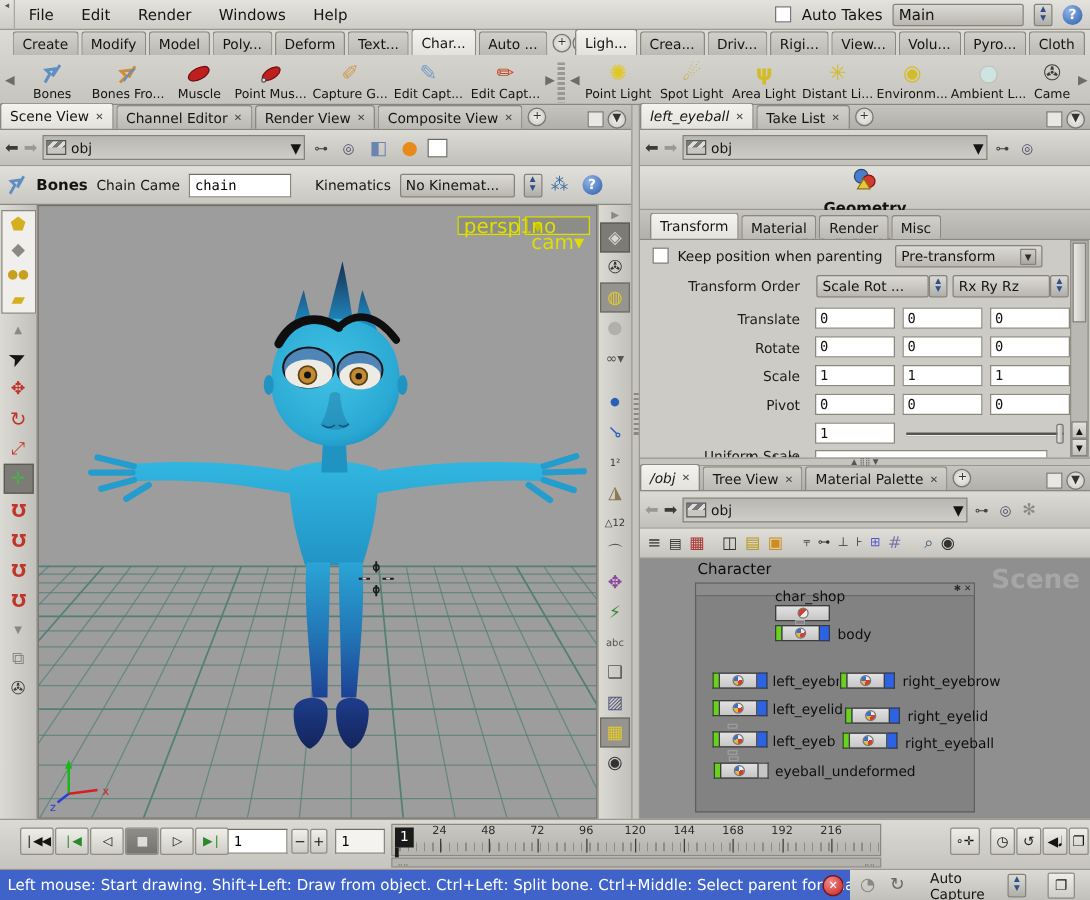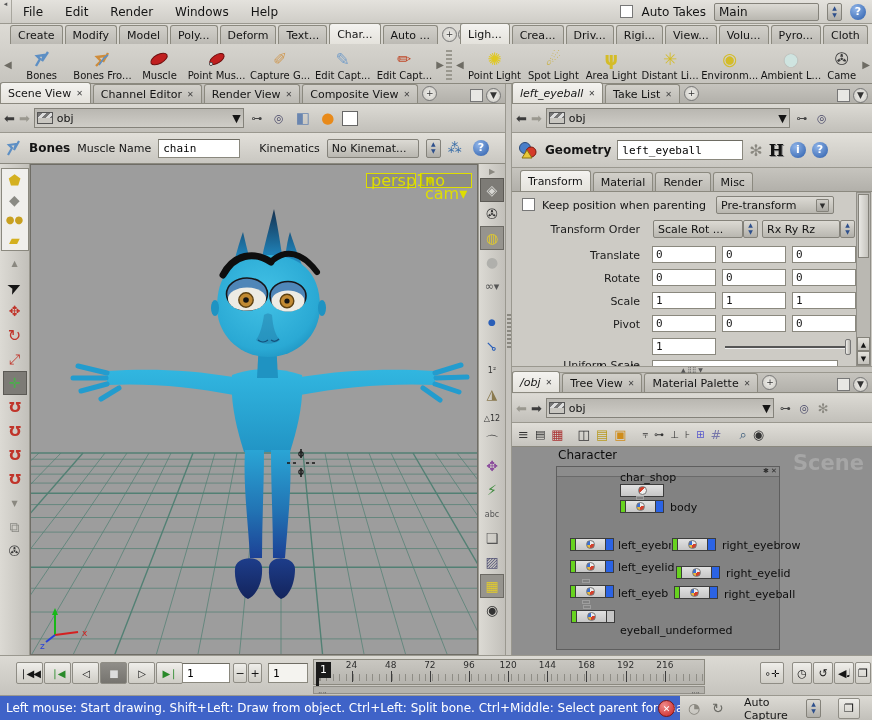--- a/index.html
+++ b/index.html
@@ -62,21 +62,21 @@
   .vp-row { position:absolute; left:0; top:80px; width:505px; height:491px; }
   .side-toolbar { position:absolute; top:0; bottom:0; background:linear-gradient(90deg,#dcdad4,#c2c0ba); display:flex; flex-direction:column; align-items:center; }
   .side-toolbar .ticon { width:24px; height:24px; display:flex; align-items:center; justify-content:center; font-size:14px; flex:0 0 auto; }
   .ticon.sel { background:#7d7b76; border:1px solid #5c5a55; }
   .ticon.hl { background:#96948e; border:1px solid #6c6a64; }
   .viewport { position:absolute; left:30px; top:0; width:448px; height:491px; background:#9d9d9d; border:1px solid #6f6d66; }
   .vp-label { position:absolute; top:8px; height:15px; border:1px solid #dede00; color:#dede00; font-size:16px; line-height:13px; padding:0 4px; background:rgba(70,70,40,.18); }
   .inset4 { background:#f0efec; border:1px solid #8b897f; padding:1px; display:flex; flex-direction:column; gap:1px; margin-top:4px; }
 
   
-  .param-hdr { position:absolute; left:0; top:49px; width:360px; height:35px; background:linear-gradient(#e2e0da,#c9c7c1); border-bottom:1px solid #9a988f; display:flex; align-items:center; gap:6px; padding:0 5px; }
+  .param-hdr { position:absolute; left:0; top:49px; width:360px; height:35px; background:linear-gradient(#e2e0da,#c9c7c1); border-bottom:1px solid #9a988f; display:flex; align-items:center; gap:6px; padding:0 5px;flex-direction:column; }
   .ptabs { position:absolute; left:0; top:84px; width:360px; height:24px; }
   .params { position:absolute; left:0; top:108px; width:360px; height:174px; background:#cdcbc5; overflow:hidden; }
   .plabel { position:absolute; text-align:right; font-size:11px; color:#1c1c1c; }
   .pfield { position:absolute; height:17px; background:#fff; border:1px solid #8a887e; font-family:"DejaVu Sans Mono",monospace; font-size:11px; padding:0 3px; line-height:15px; }
   .pscroll { position:absolute; left:344px; top:0; width:15px; height:174px; background:#bab8b2; border:1px solid #918f88; }
   .pscroll .thumb { position:absolute; left:1px; top:1px; width:11px; height:64px; background:linear-gradient(90deg,#e8e7e3,#c5c3bd); border:1px solid #84827a; }
   .pscroll .arr { position:absolute; left:0px; width:13px; height:14px; font-size:7px; text-align:center; line-height:14px; background:linear-gradient(#e4e2dc,#c2c0ba); border:1px solid #84827a; }
   .h-divider { position:absolute; left:0; top:282px; width:360px; height:7px; background:#c6c4be; border-top:1px solid #9a988f; border-bottom:1px solid #9a988f; text-align:center; font-size:6px; line-height:6px; color:#555; }
 
   
@@ -324,21 +324,21 @@
         <span class="icon" style="width:20px;font-size:15px;color:#e88a1a;">●</span>
         <span class="icon" style="width:16px;height:15px;background:#fff;border:1px solid #666;"></span>
       </div>
       <div class="op-toolbar">
         <span class="icon">
             <svg width="18" height="20">
               <polyline points="4,17 8,10 5,7 12,6 10,12 15,3" fill="none" stroke="#5d8fc4" stroke-width="2.2"></polyline>
             </svg>
           </span>
         <span class="op-title">Bones</span>
-        <span>Muscle Name</span>
+        <span>Chain Came</span>
         <input class="field" style="width: 82px; height: 19px;" readonly="" value="chain">
         <span style="margin-left:12px;">Kinematics</span>
         <span class="combo" style="width:92px;height:19px;">
             <span>No Kinemat...</span>
           </span>
         <span class="spinner" style="height:19px;">
             <span>▲</span>
             <span>▼</span>
           </span>
         <span class="icon" style="font-size:14px;color:#3a6ea8;">⁂</span>
@@ -846,21 +846,21 @@
         <span class="nlabel" style="left:212px;top:141px;">right_eyeball</span>
 
         <span class="stub" style="left:71px;top:158px;"></span>
         <div class="node" style="left:59px;top:163px;">
             <span class="flagL"></span>
             <span class="body">
               <span class="geo-dot"></span>
             </span>
             <span class="flagR" style="background:#c6c6c6;"></span>
           </div>
-        <span class="nlabel" style="left:108px;top:177px;">eyeball_undeformed</span>
+        <span class="nlabel" style="left:108px;top:164px;">eyeball_undeformed</span>
       </div>
     </div>
   </div>
 
   <div class="playbar abs">
     <div class="transport">
       <span class="btn3d">❘◀◀</span>
       <span class="btn3d" style="color:#2a8a2a;">❘◀</span>
       <span class="btn3d">◁</span>
       <span class="btn3d dark">

